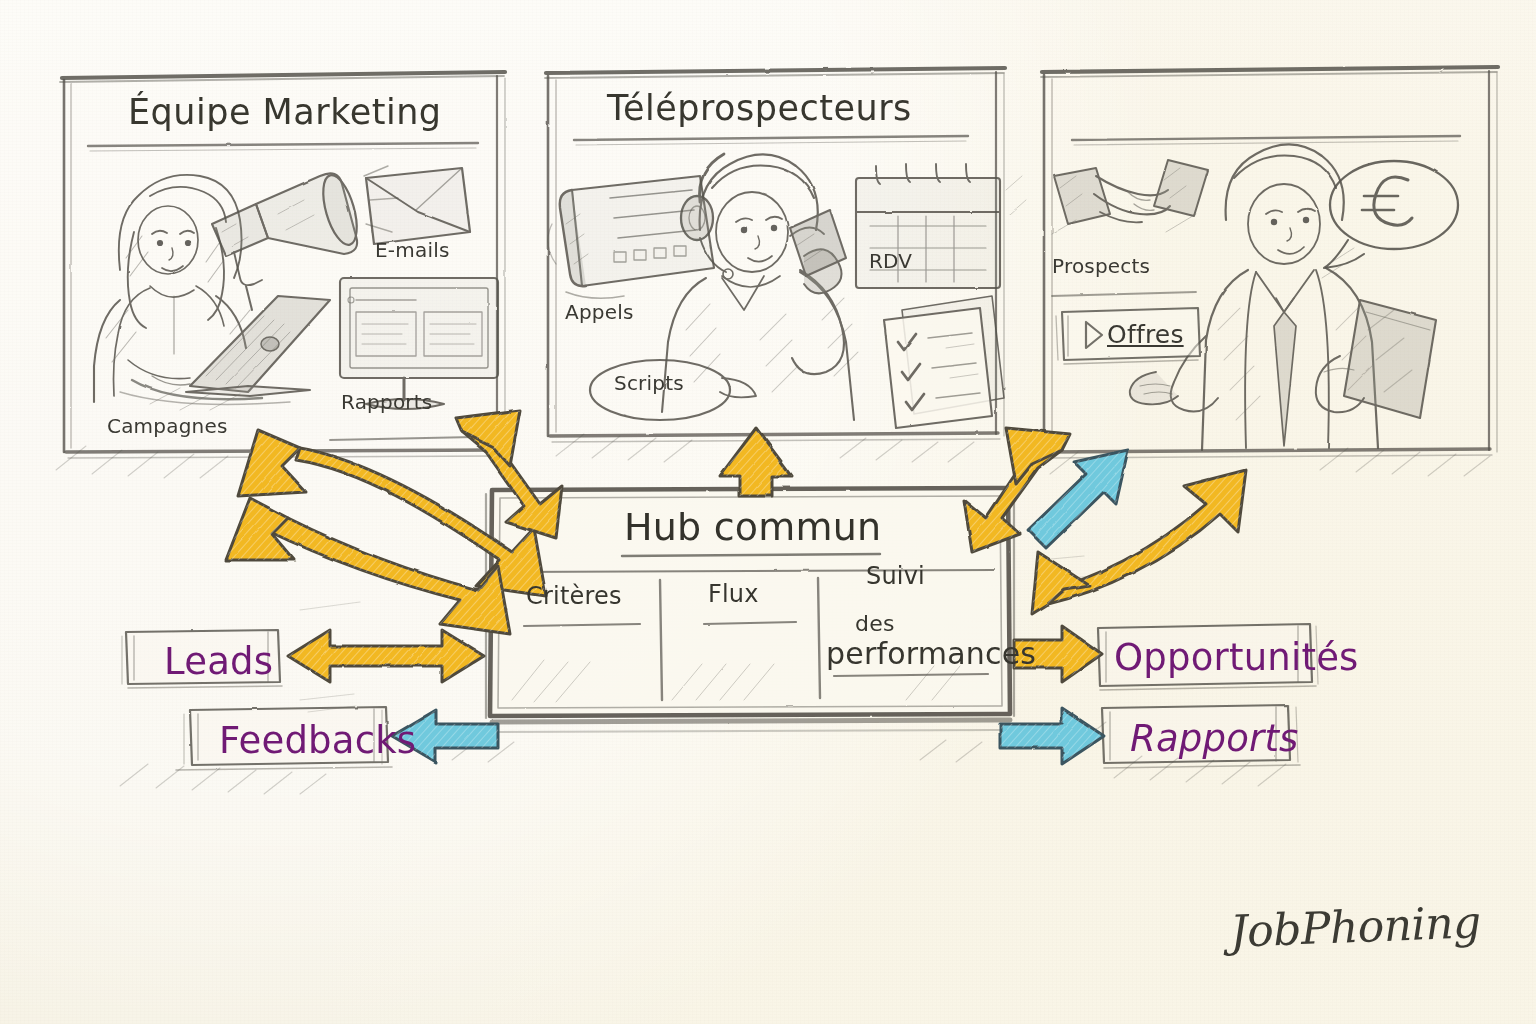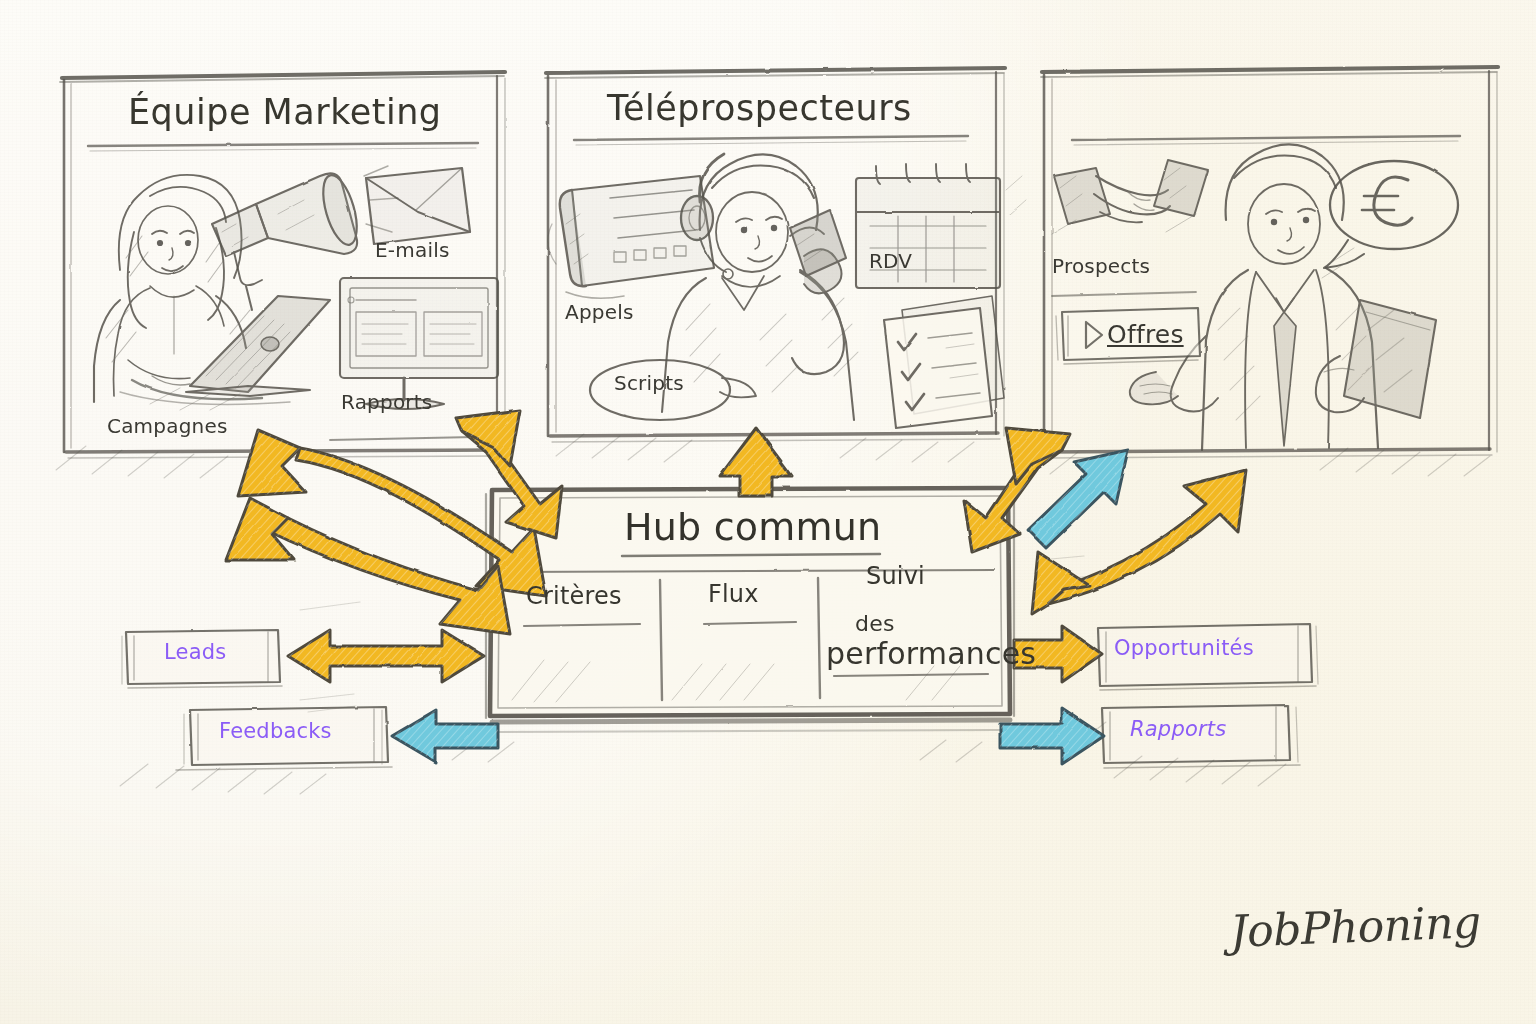--- a/index.html
+++ b/index.html
@@ -33,21 +33,21 @@
     white-space:nowrap;
     pointer-events:none;
     letter-spacing:.2px;
   }
   .hand{font-family:"DejaVu Sans", sans-serif;font-weight:400;}
   .panel-title{font-size:35px;letter-spacing:.5px;color:#38372f;}
   .lbl{font-size:20px;color:#3a3933;}
   .lbl-sm{font-size:25px;color:#3a3933;text-decoration:underline;}
   .hub-title{font-size:38px;color:#33322b;}
   .hub-cell{font-size:24px;color:#37362f;text-align:right;}
-  .boxlbl{font-size:21px;color:#8b5cf6;}
+  .boxlbl{font-size:37px;color:#701a75;}
   .logo{
     position:absolute;right:55px;bottom:72px;
     font-family:"DejaVu Serif", serif;
     font-style:italic;font-size:44px;color:#3c3b34;
     letter-spacing:-.5px;
     transform:rotate(-2.2deg);
   }
 </style>
 </head>
 <body>

